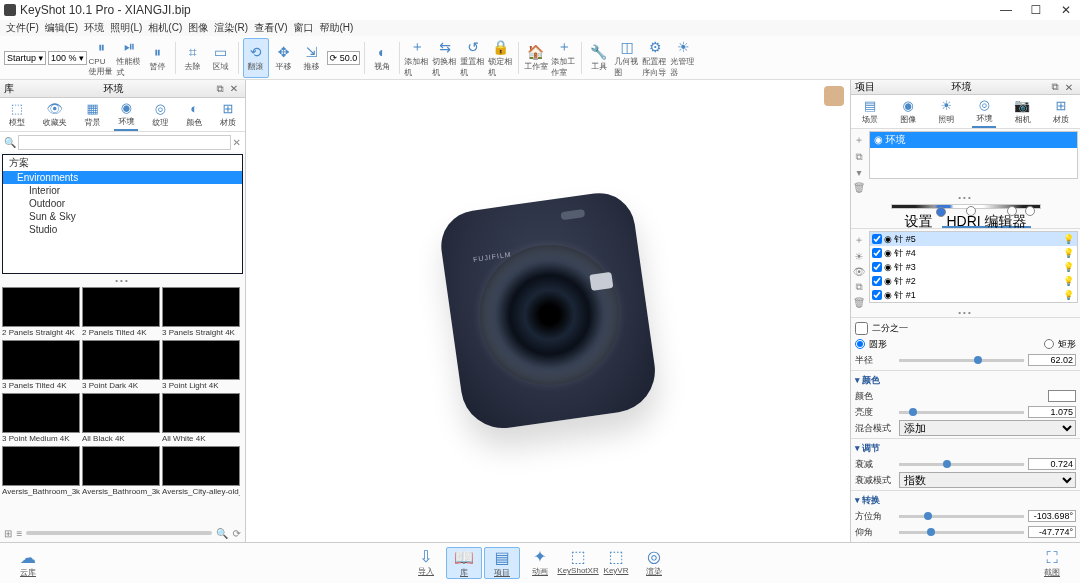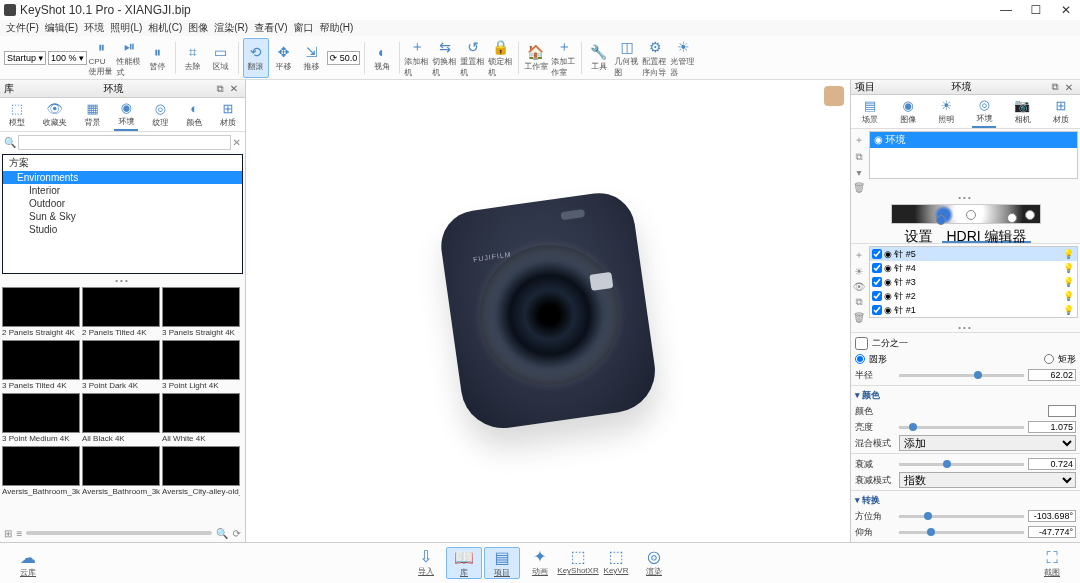--- a/index.html
+++ b/index.html
@@ -476,20 +476,21 @@
           </div>
         <input class="val" value="1.075" style="">
       </div>
       <div class="prop-row">
         <span class="lbl">混合模式</span>
         <select><option>添加</option></select>
       </div>
     </div>
 
     <div class="prop-section">
+      <div class="hdr">▾ 调节</div>
       <div class="prop-row">
         <span class="lbl">衰减</span>
         <div class="slider">
             <div class="h" style="left:35%"></div>
           </div>
         <input class="val" value="0.724" style="">
       </div>
       <div class="prop-row">
         <span class="lbl">衰减模式</span>
         <select><option>指数</option></select>

